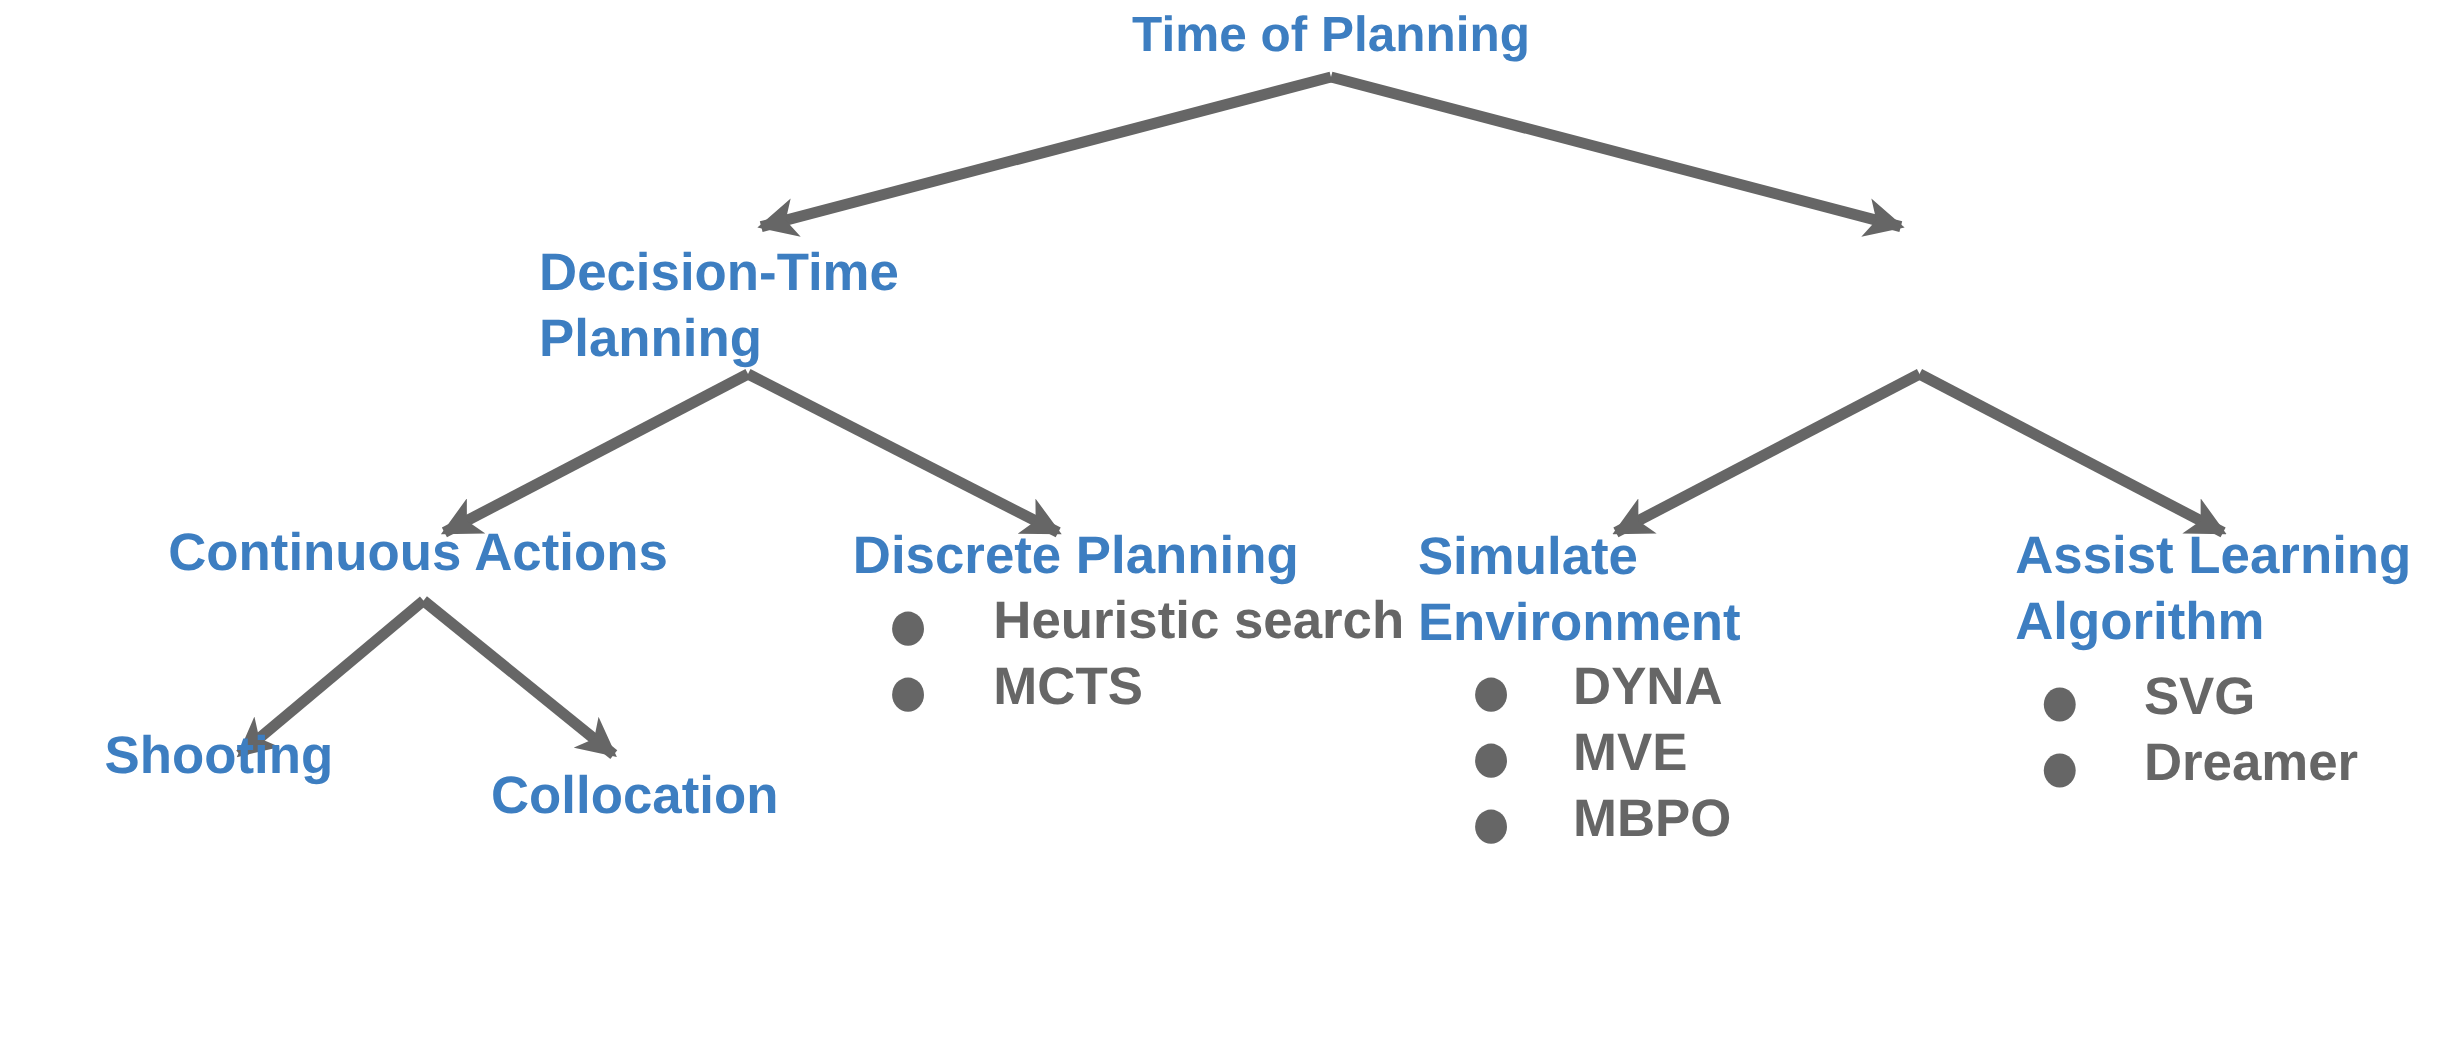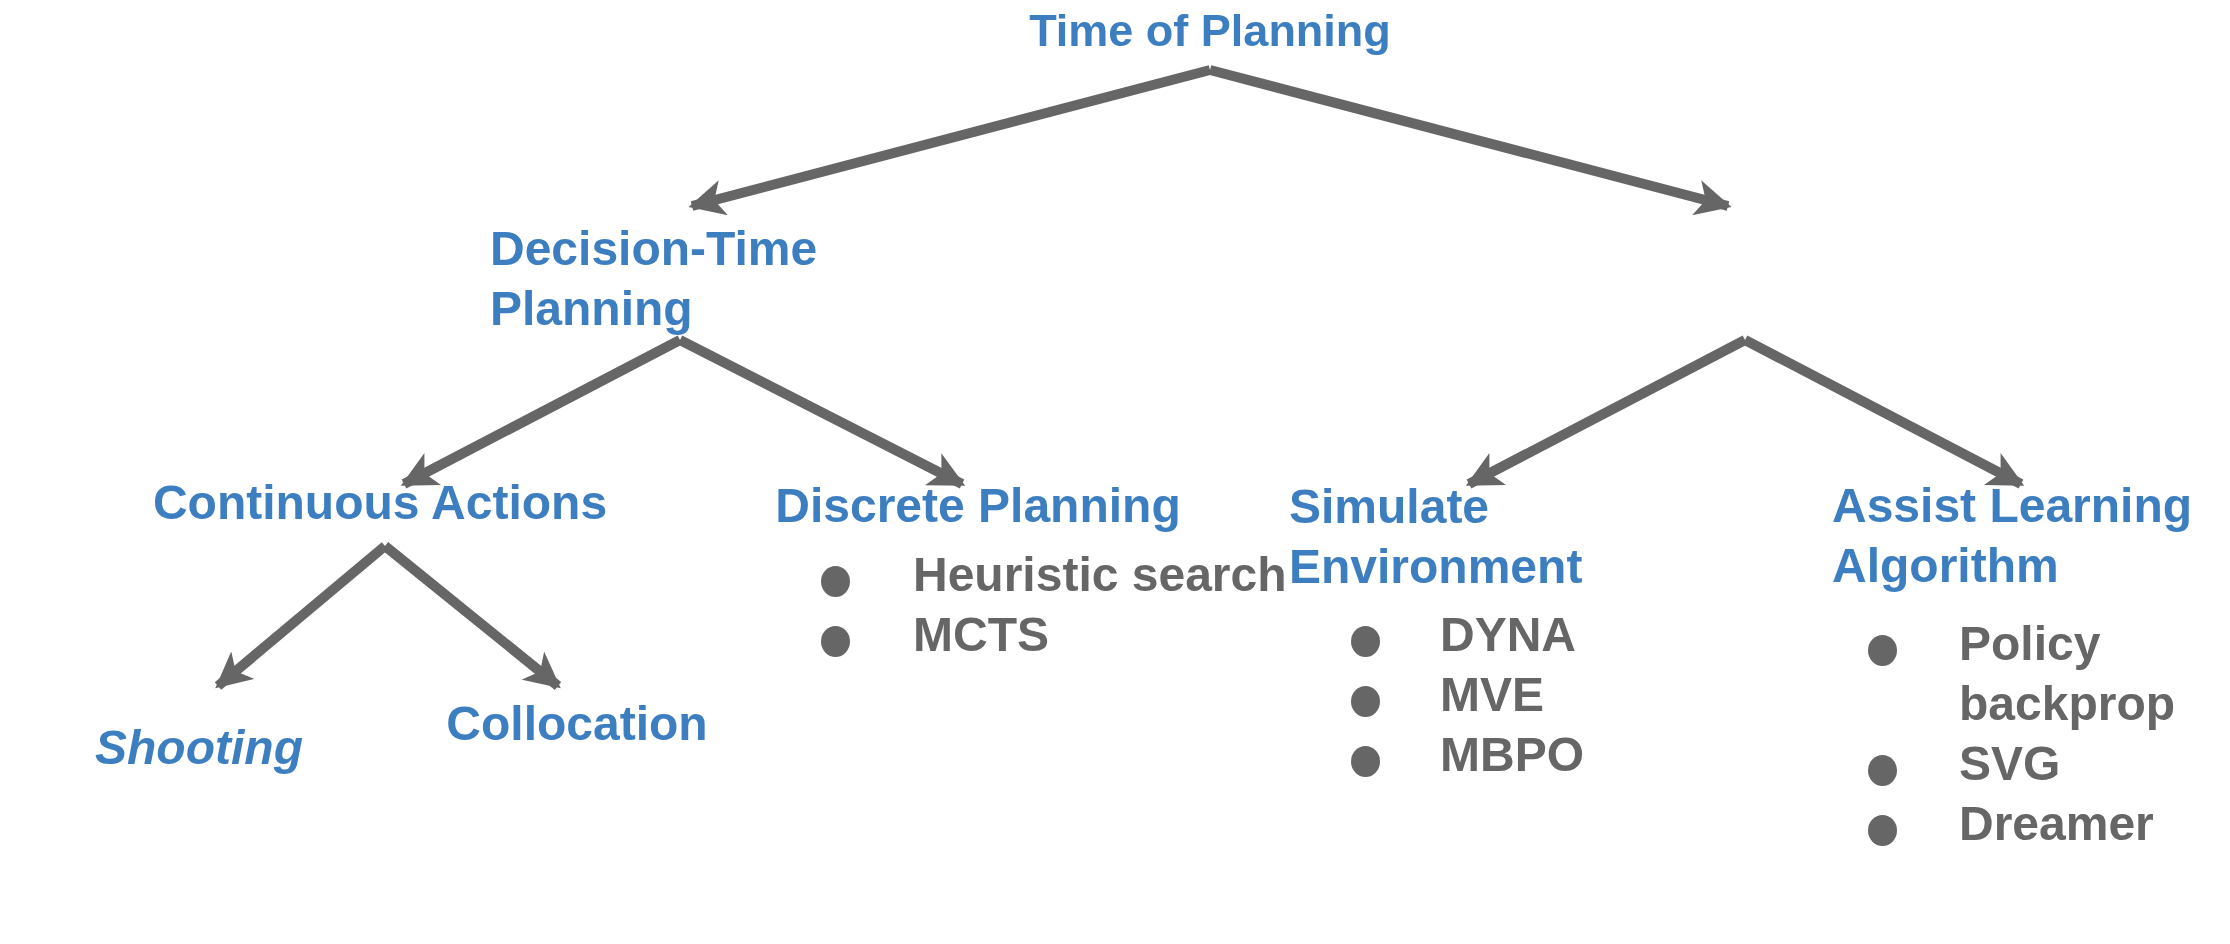--- a/index.html
+++ b/index.html
@@ -28,21 +28,21 @@
     font-size:48px;
     line-height:60px;
   }
   .one-line{transform:translateX(-50%);white-space:nowrap;}
   .two-line{}
   .title-size{font-size:45px;line-height:54px;}
 
   ul.blist{
     position:absolute;
     list-style:none;
-    margin:16px;padding:0;
+    margin:6px;padding:0;
     color:var(--gray);
     font-weight:bold;
     font-size:48px;
     line-height:60px;
   }
   ul.blist li{position:relative;padding-left:var(--pad,90px);}
   ul.blist li::before{
     content:"";
     position:absolute;
     left:0;top:21px;
@@ -87,22 +87,21 @@
 
   <div class="node two-line" style="left:1289px;top:477px;width:320px;">Simulate Environment</div>
   <ul class="blist" style="left:1335px;top:589px;width:420px;--pad:89px;">
       <li>DYNA</li>
       <li>MVE</li>
       <li>MBPO</li>
     </ul>
 
   <div class="node two-line" style="left:1832px;top:476px;width:400px;">Assist Learning Algorithm</div>
   <ul class="blist" style="left:1852px;top:598px;width:331px;--pad:91px;">
-      <li>Policy backprop</li>
       <li>SVG</li>
       <li>Dreamer</li>
     </ul>
 
-  <div class="node one-line" style="left:199px;top:718px;font-style:italic;">Shooting</div>
+  <div class="node one-line" style="left:199px;top:658px;">Shooting</div>
 
   <div class="node one-line" style="left:577px;top:694px;">Collocation</div>
 
 </div>
 
 </body></html>

